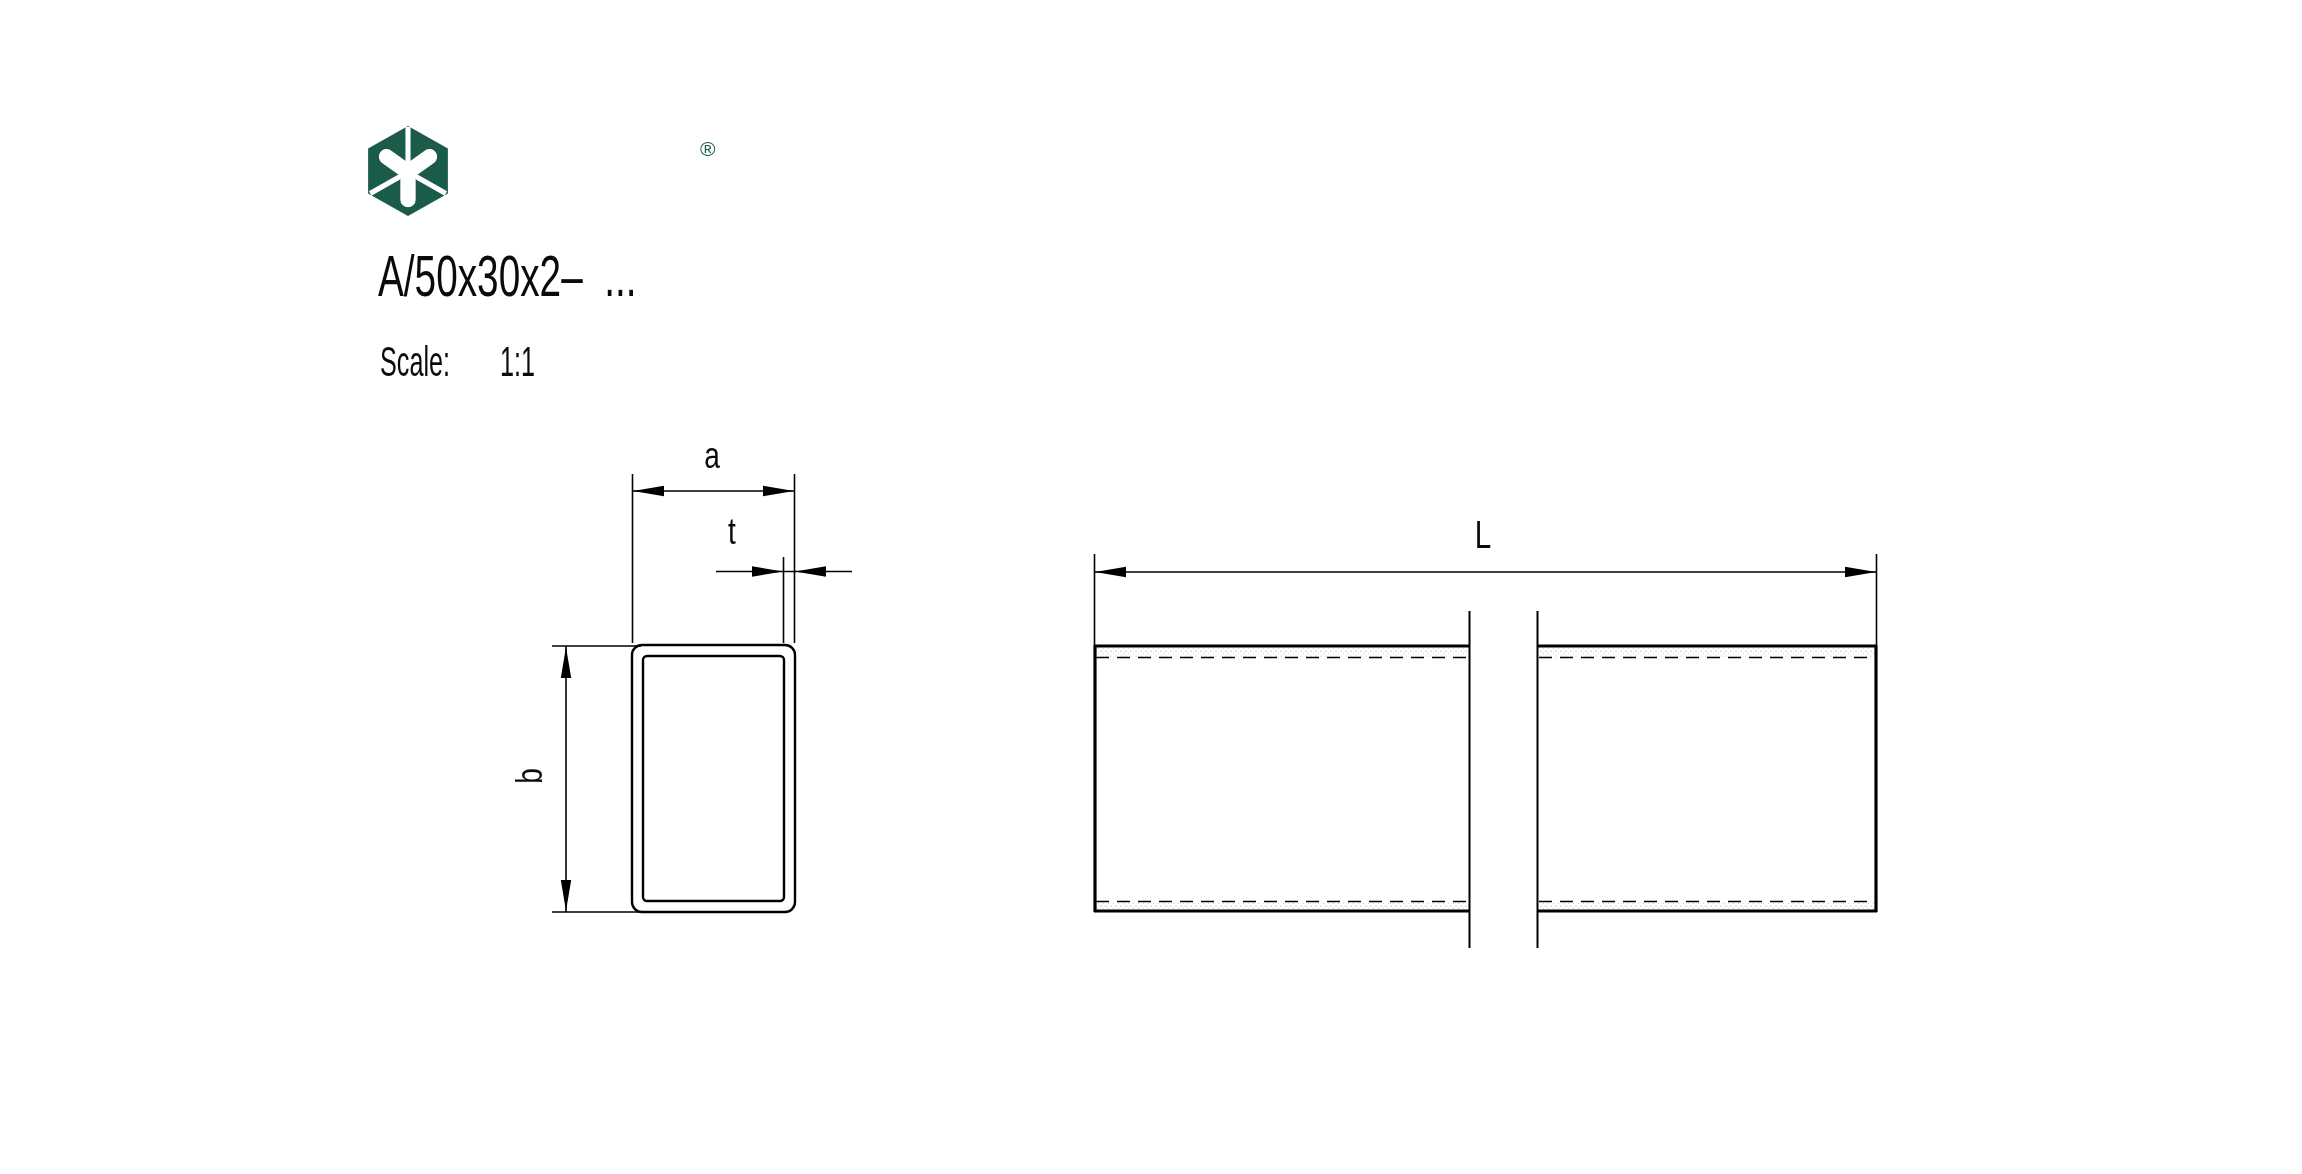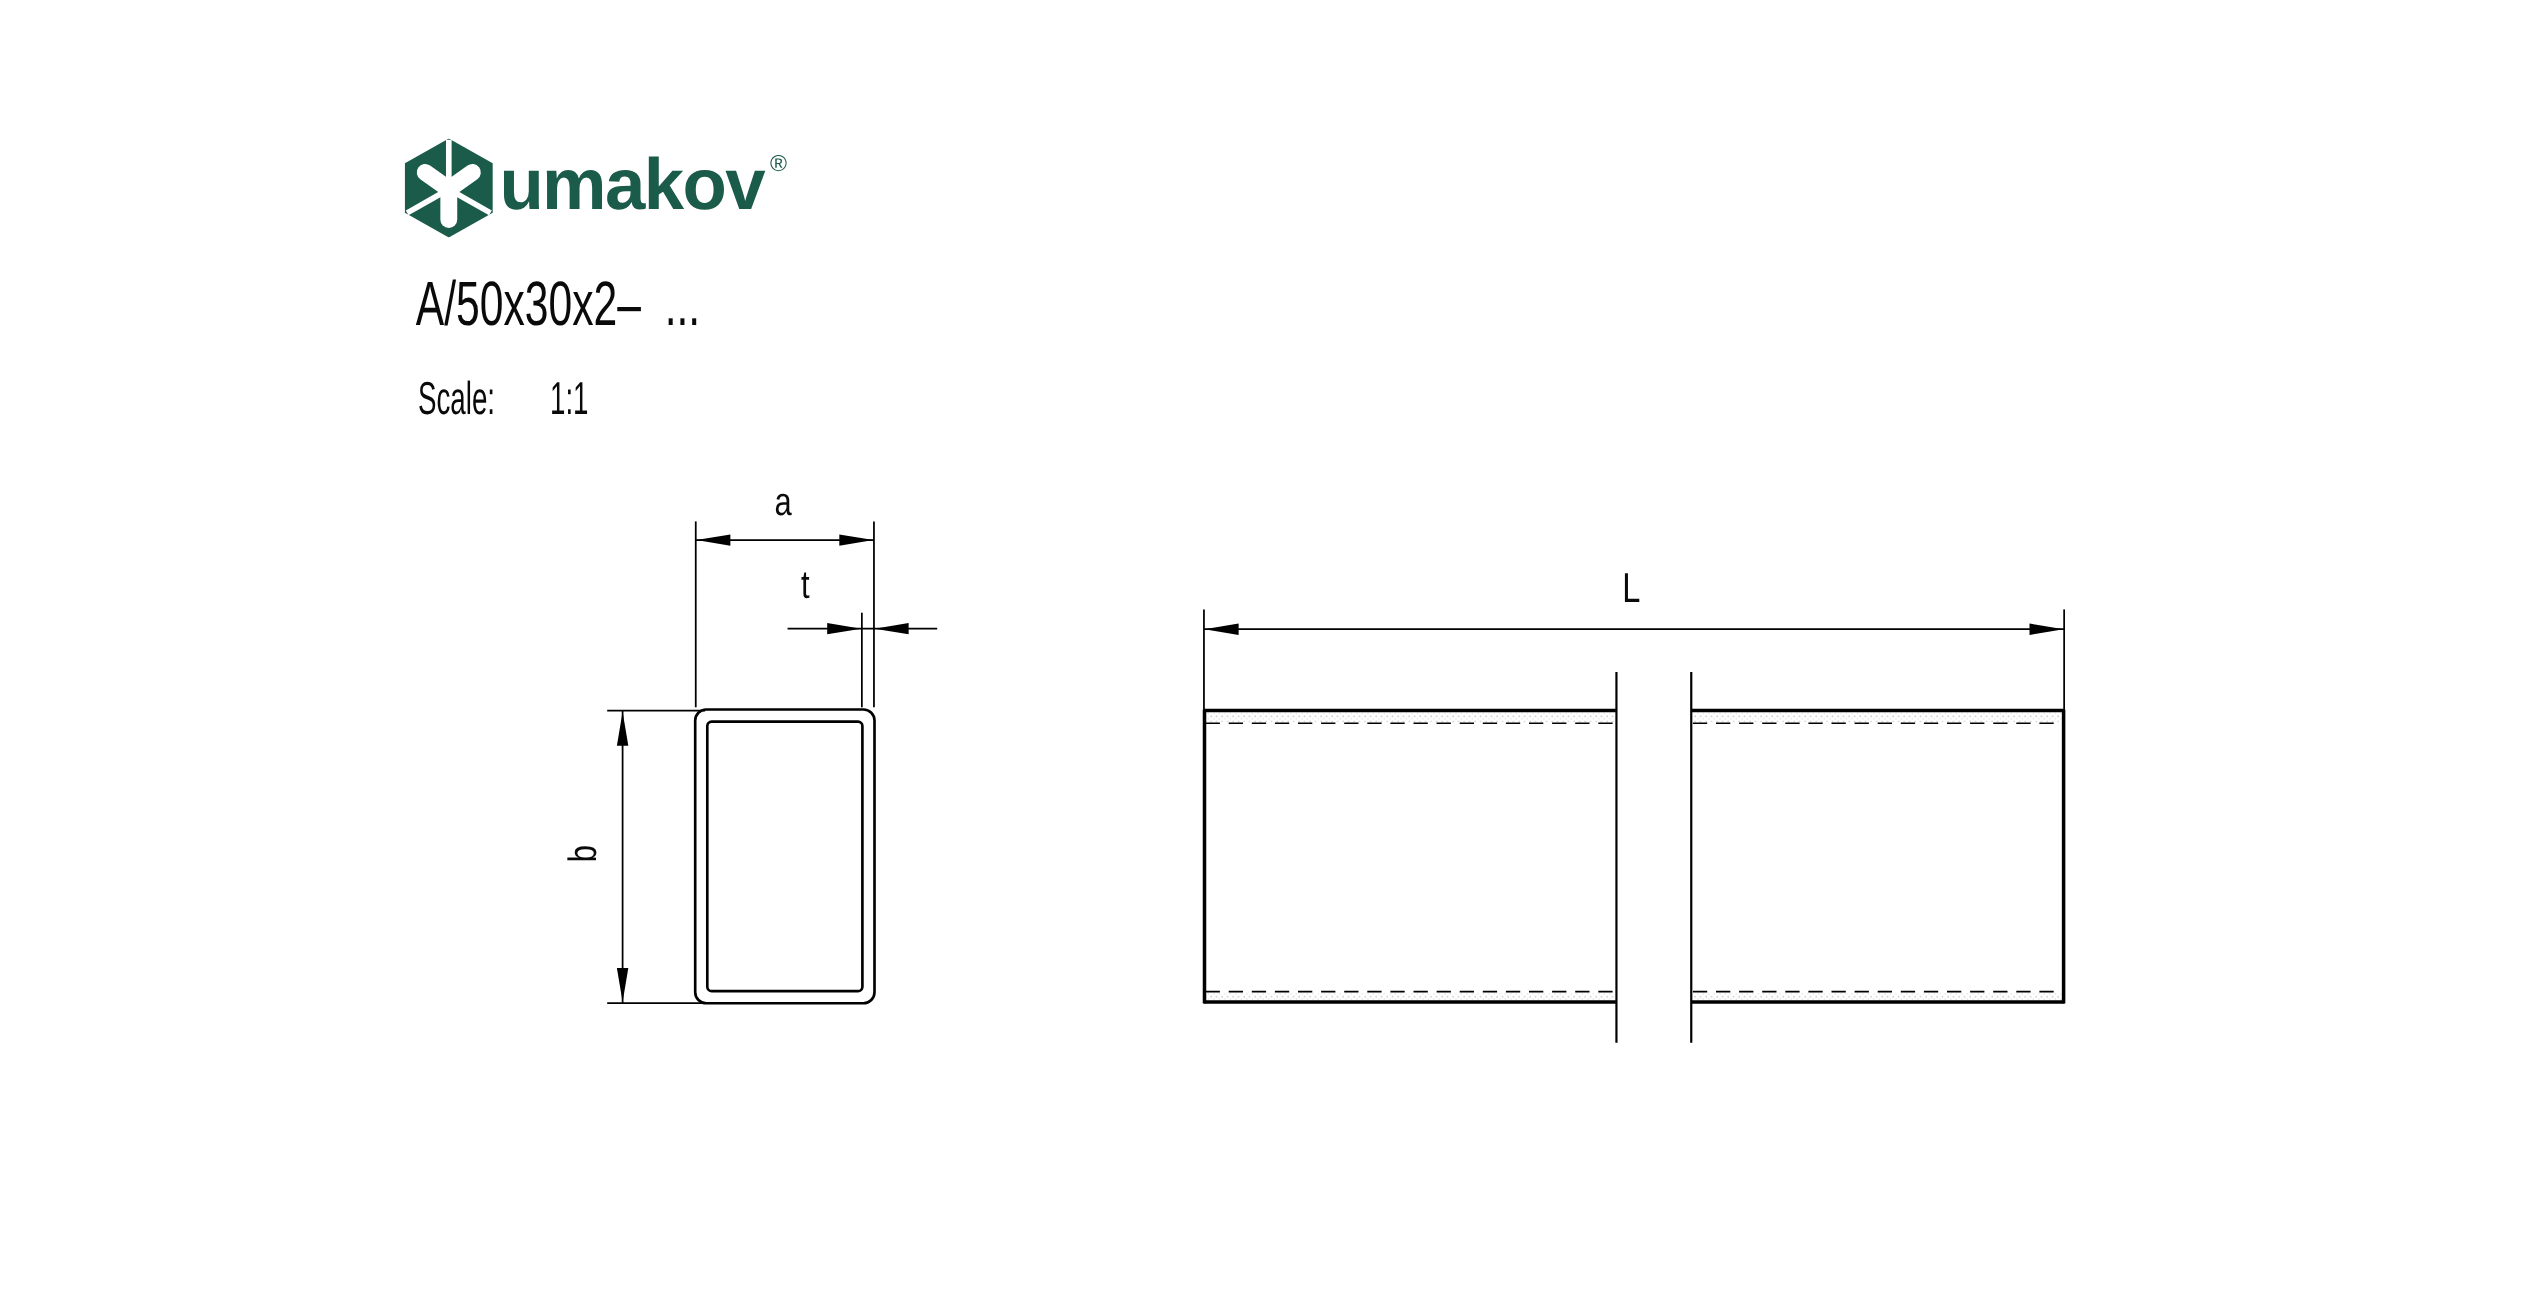--- a/index.html
+++ b/index.html
@@ -68,21 +68,20 @@
       <line x1="41" y1="45" x2="62" y2="30"></line>
       <line x1="41" y1="45" x2="41" y2="72"></line>
     </g>
 
     <g stroke="#ffffff" stroke-width="5">
       <line x1="41" y1="45" x2="41" y2="1"></line>
       <line x1="41" y1="45" x2="4" y2="66"></line>
       <line x1="41" y1="45" x2="78" y2="66"></line>
     </g>
   </svg>
-  <span class="wordmark">umakov</span>
   <span class="reg">®</span>
 
   <div class="part-code">A/50x30x2–  ...</div>
   <div class="scale-label">Scale:</div>
   <div class="scale-value">1:1</div>
 
   <svg class="draw" viewBox="0 0 2302 1174">
     <defs>
       <pattern id="stipple" width="5" height="5" patternUnits="userSpaceOnUse">
         <circle cx="1" cy="1.2" r="0.7" fill="#bdbdbd"></circle>

